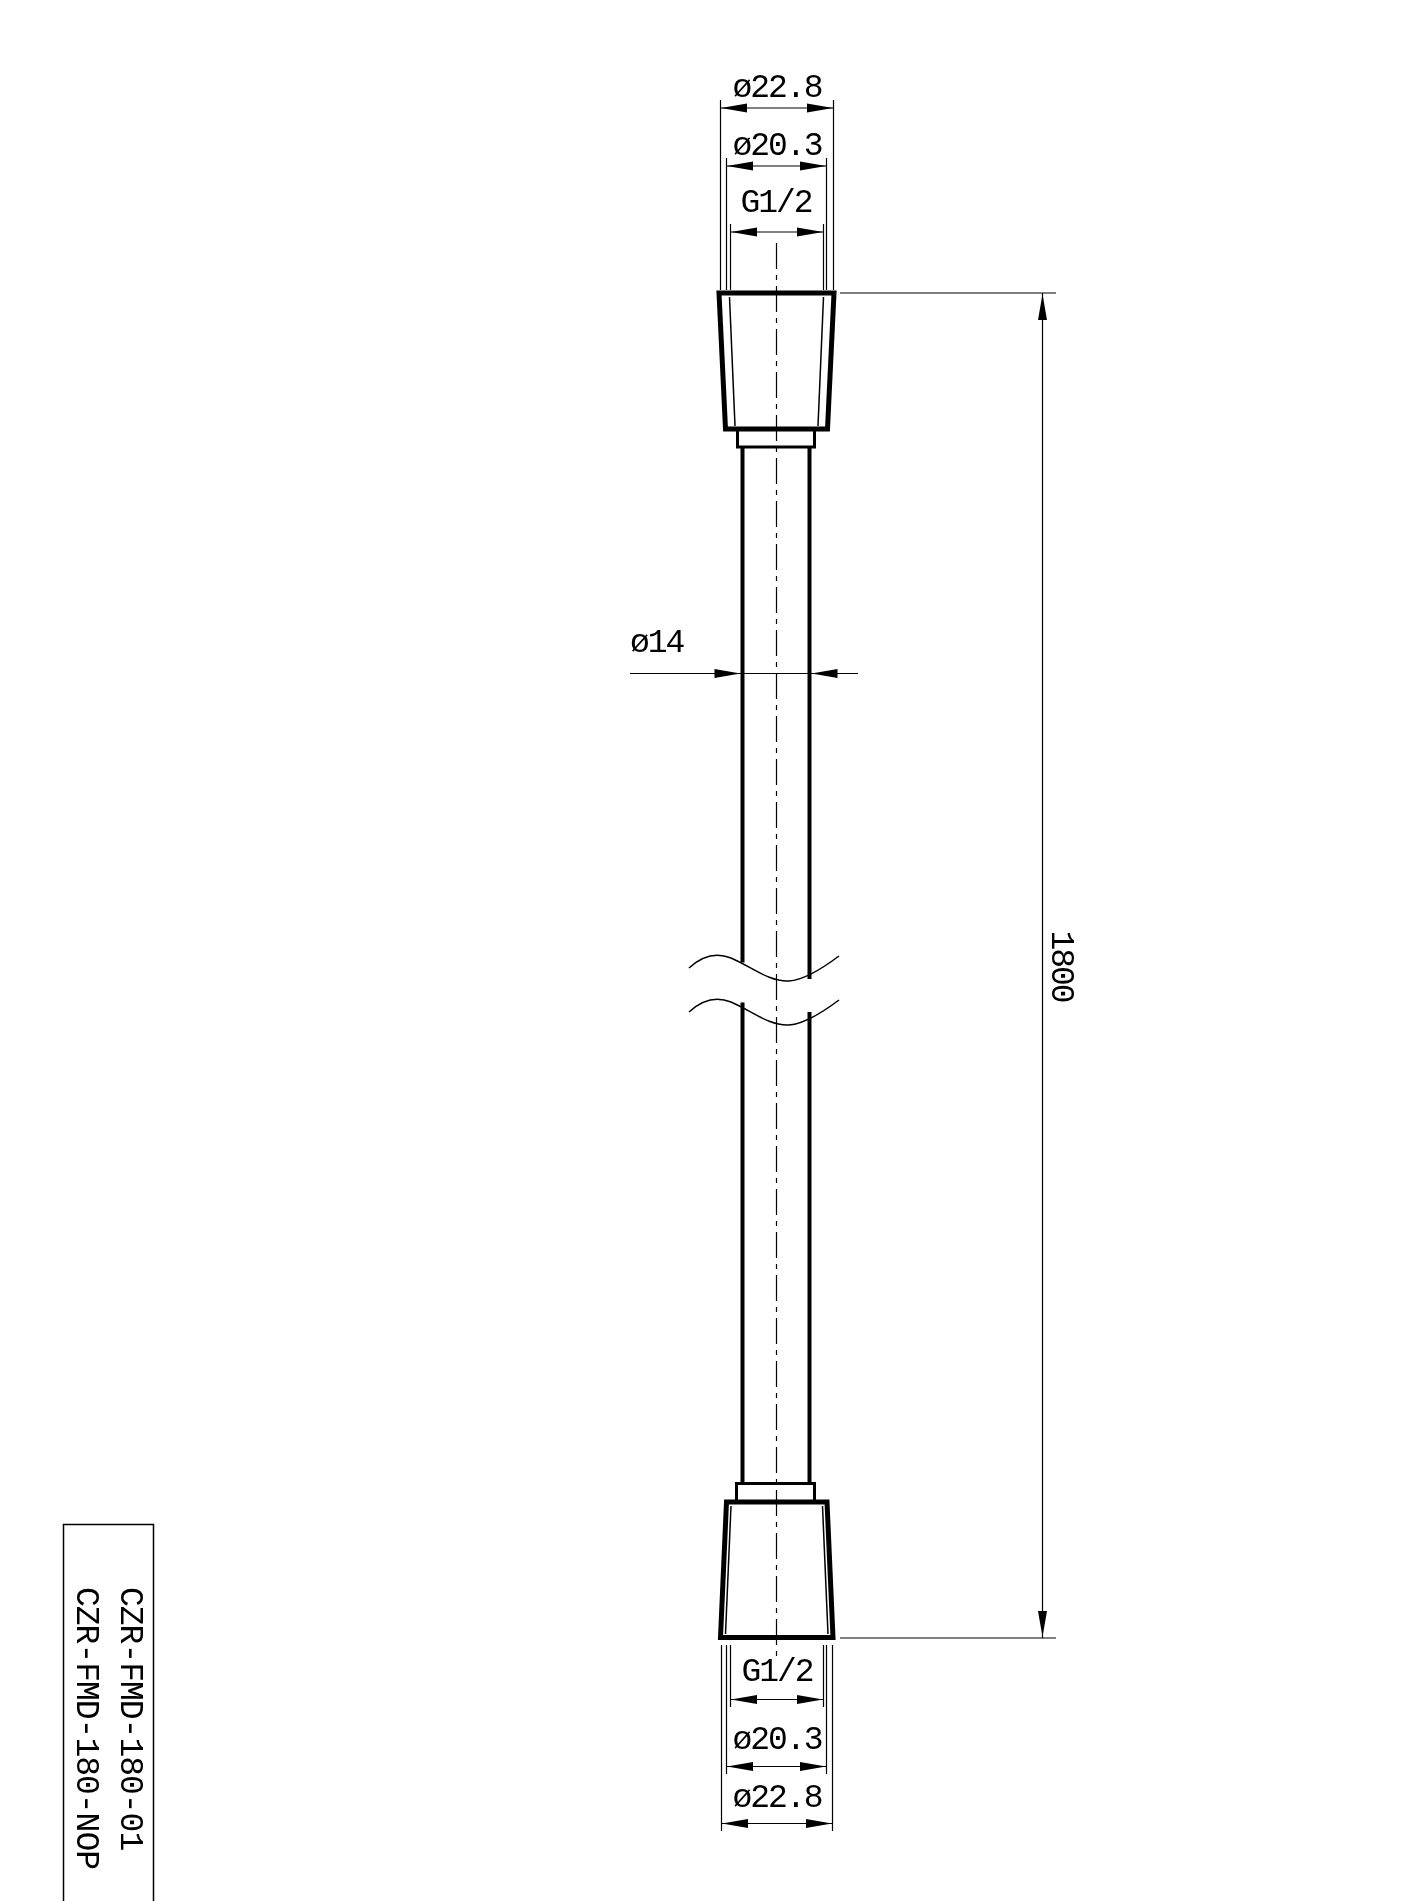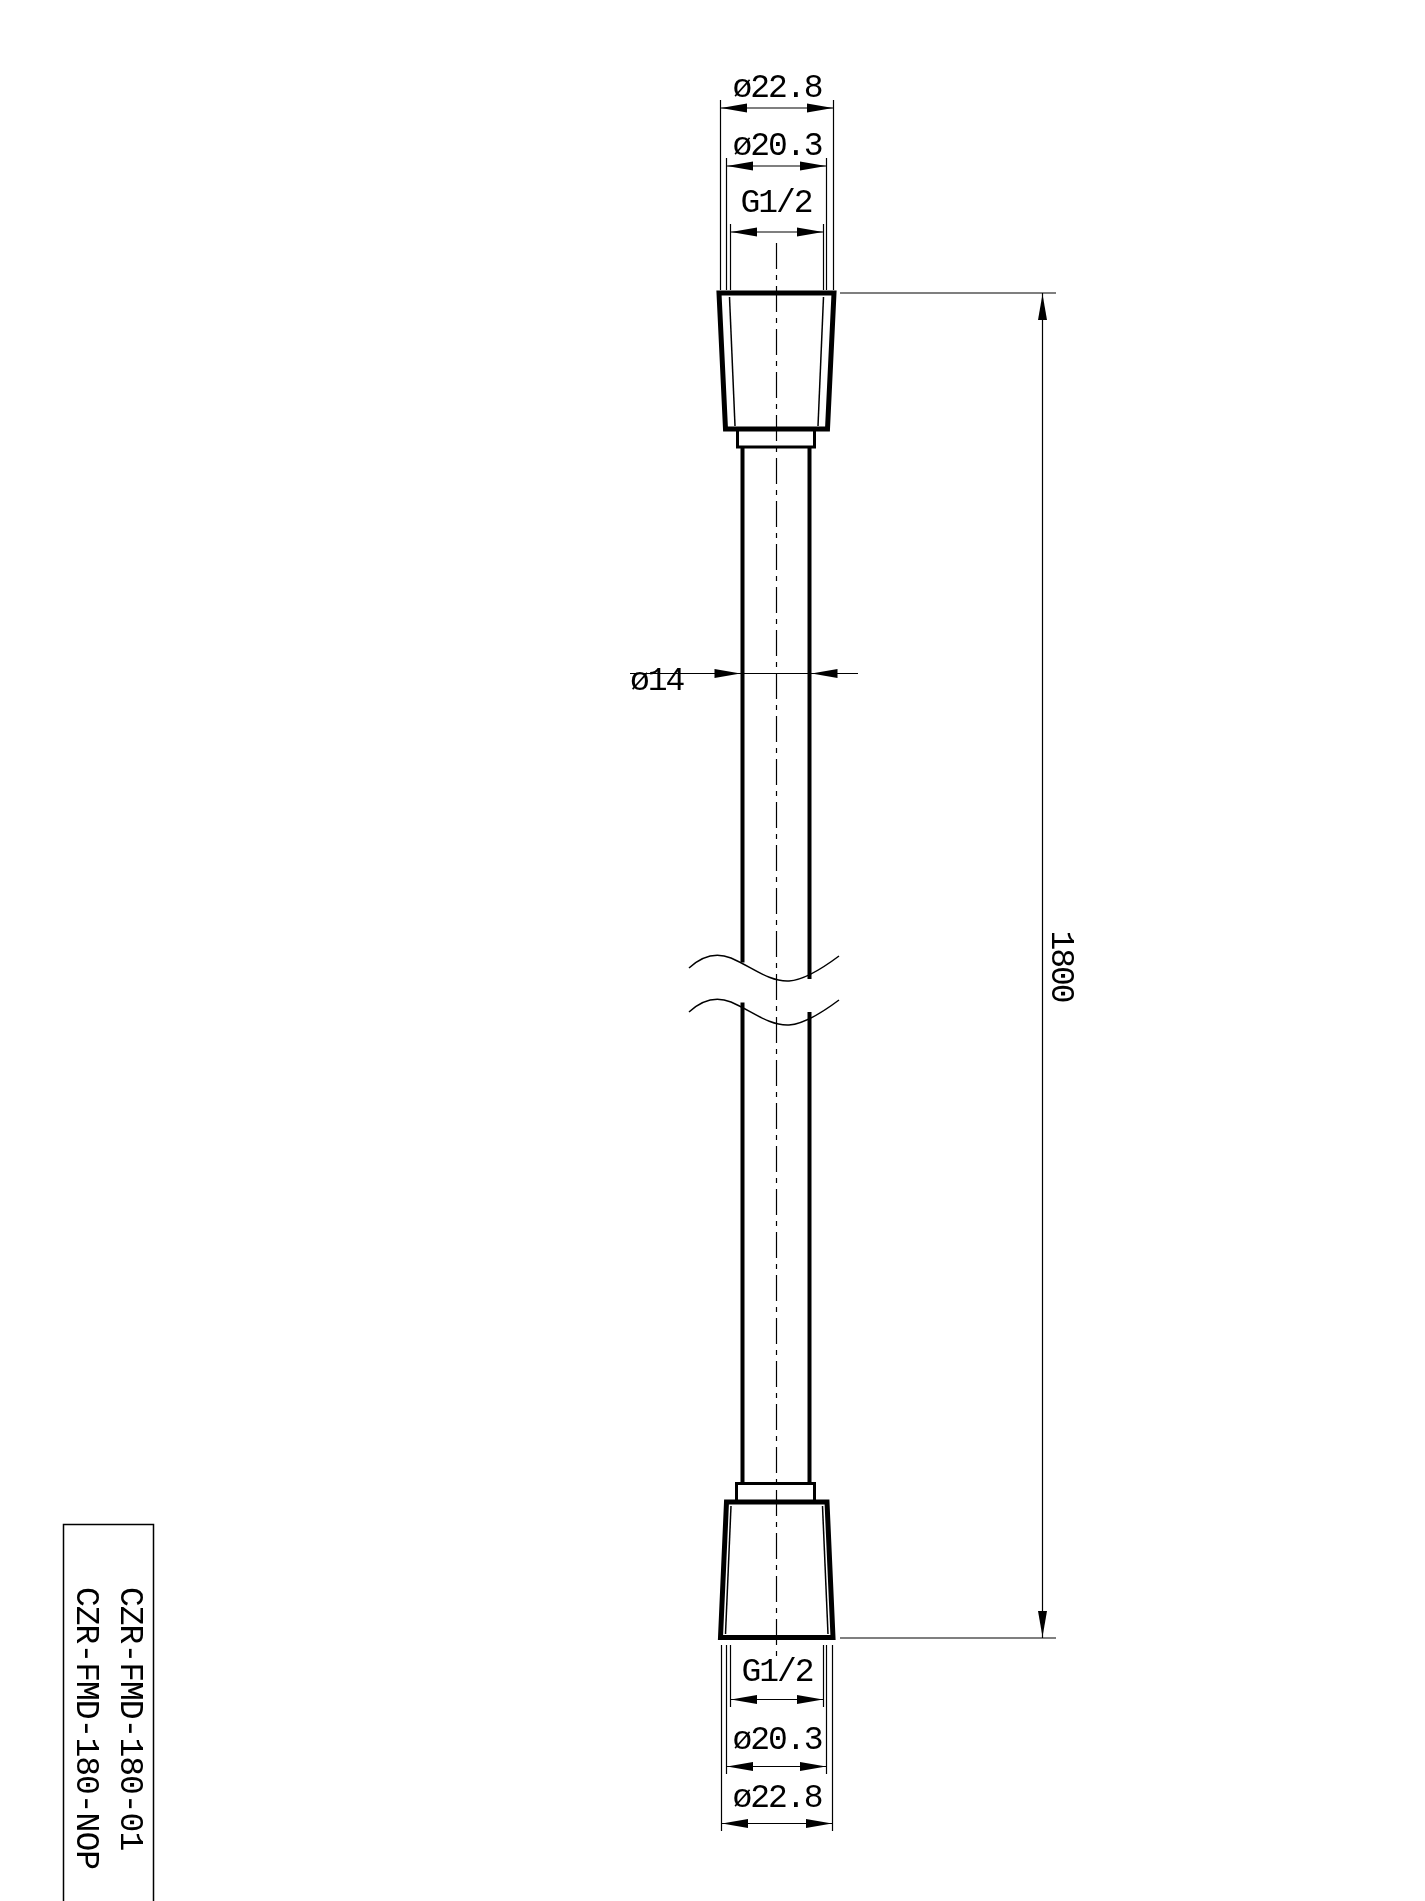--- a/index.html
+++ b/index.html
@@ -148,21 +148,21 @@
       <path d="M 63.5 1901 L 63.5 1524.5 L 153.5 1524.5 L 153.5 1901"></path>
     </g>
   </svg>
 
   <div class="dim-label" style="left:777px; top:72px;">ø22.8</div>
 
   <div class="dim-label" style="left:777px; top:130px;">ø20.3</div>
 
   <div class="dim-label" style="left:776px; top:187px;">G1/2</div>
 
-  <div class="dim-label left-anchored" style="left:630px; top:665px;">ø14</div>
+  <div class="dim-label left-anchored" style="left:630px; top:627px;">ø14</div>
 
   <div class="dim-label rotated" style="left:1060px; top:966px;">1800</div>
 
   <div class="dim-label" style="left:777px; top:1656px;">G1/2</div>
 
   <div class="dim-label" style="left:777px; top:1724px;">ø20.3</div>
 
   <div class="dim-label" style="left:777px; top:1782px;">ø22.8</div>
 
   <div class="part-numbers" style="left:107px; top:1728px;">

